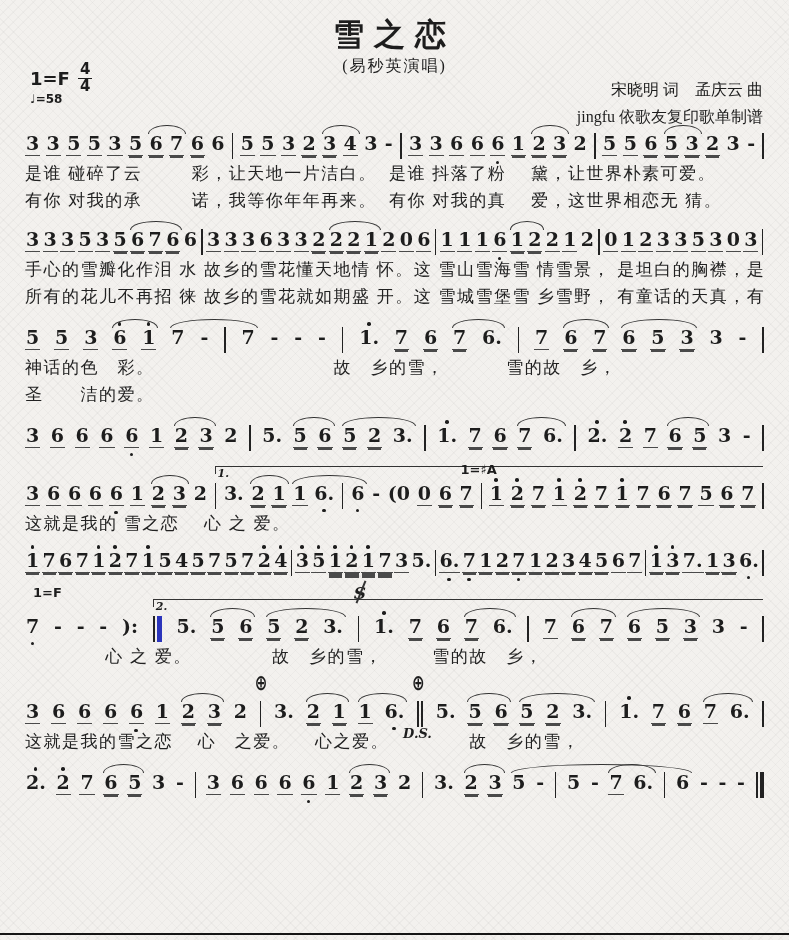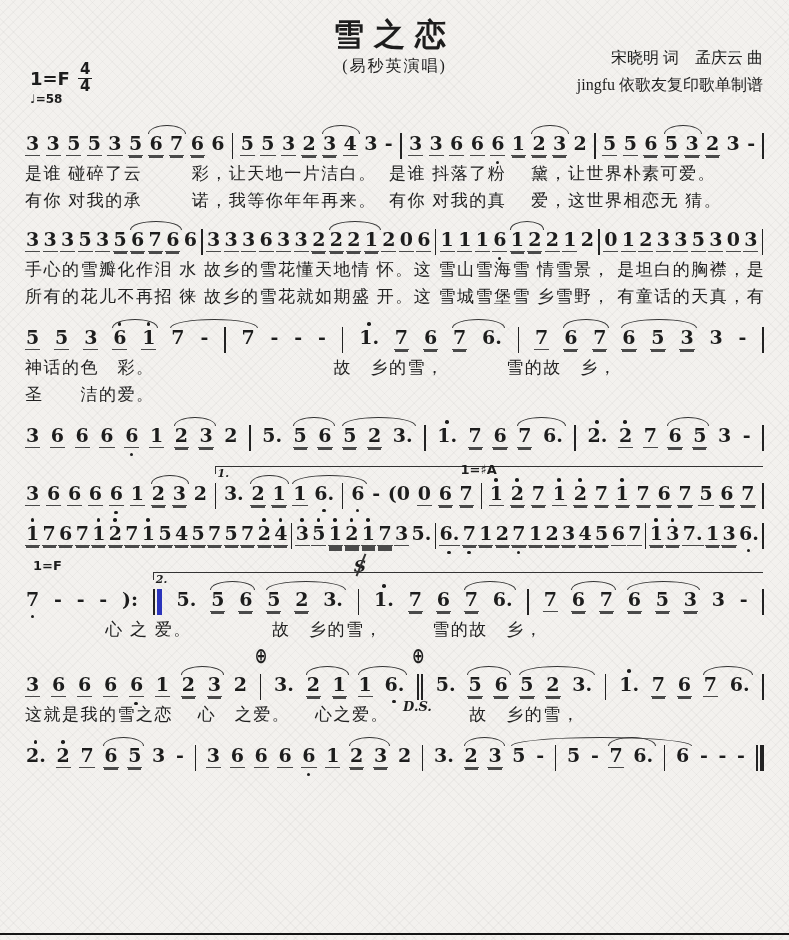--- a/index.html
+++ b/index.html
@@ -25,21 +25,21 @@
     position:absolute;top:56px;left:0;width:100%;text-align:center;
     font-size:16px;letter-spacing:2px;
     font-family:"Liberation Serif","DejaVu Serif",serif;
   }
   .keyblock{position:absolute;left:30px;top:62px;font-size:18px;font-weight:700;
     font-family:"DejaVu Sans",sans-serif;display:flex;align-items:center;gap:8px;}
   .frac{display:inline-flex;flex-direction:column;align-items:center;font-size:15px;line-height:1.05;}
   .frac .num{border-bottom:1.4px solid #1d1d1d;padding:0 2px;}
   .tempo{position:absolute;left:30px;top:92px;font-size:12px;font-weight:700;
     font-family:"DejaVu Sans",sans-serif;}
-  .credits{position:absolute;right:26px;top:44px;text-align:right;font-size:16px;line-height:1.7;
+  .credits{position:absolute;right:26px;top:76px;text-align:right;font-size:16px;line-height:1.7;
     font-family:"Liberation Serif","DejaVu Serif",serif;}
 
   
   .score{position:relative;padding:0 24px 0 25px;}
   .system{position:relative;}
   .notes-row{
     display:flex;justify-content:space-between;align-items:flex-start;
     height:34px;padding-top:6px;box-sizing:border-box;
   }
   .note{position:relative;display:inline-block;
@@ -324,20 +324,21 @@
           <span class="note"><span class="txt u2">7</span></span>
           <span class="note"><span class="txt u2">1</span><i class="dh"></i></span>
           <span class="note"><span class="txt u2">7</span></span>
           <span class="note"><span class="txt u2">6</span></span>
           <span class="note"><span class="txt u2">7</span></span>
           <span class="note"><span class="txt u1">5</span></span>
           <span class="note"><span class="txt u2">6</span></span>
           <span class="note"><span class="txt u2">7</span></span>
           <span class="bar b-s"></span>
         </div>
+        <div class="lyrics-row">这就是我的 雪之恋　 心 之 爱。</div>
         <div class="arc" style="left: 125.719px; width: 36.1875px; top: 21px;"></div>
         <div class="volta" style="left: 189.578px; width: 548.422px; top: 12px;">
           <span class="volta-label">1.</span>
         </div>
         <div class="arc" style="left: 225.453px; width: 36.1875px; top: 21px;"></div>
         <div class="arc" style="left: 267.359px; width: 73.0625px; top: 21px;"></div>
         <div class="note-label" style="left: 435.547px; top: 8px;">1=♯A</div>
       </div>
       <div class="system">
         <div class="notes-row">

